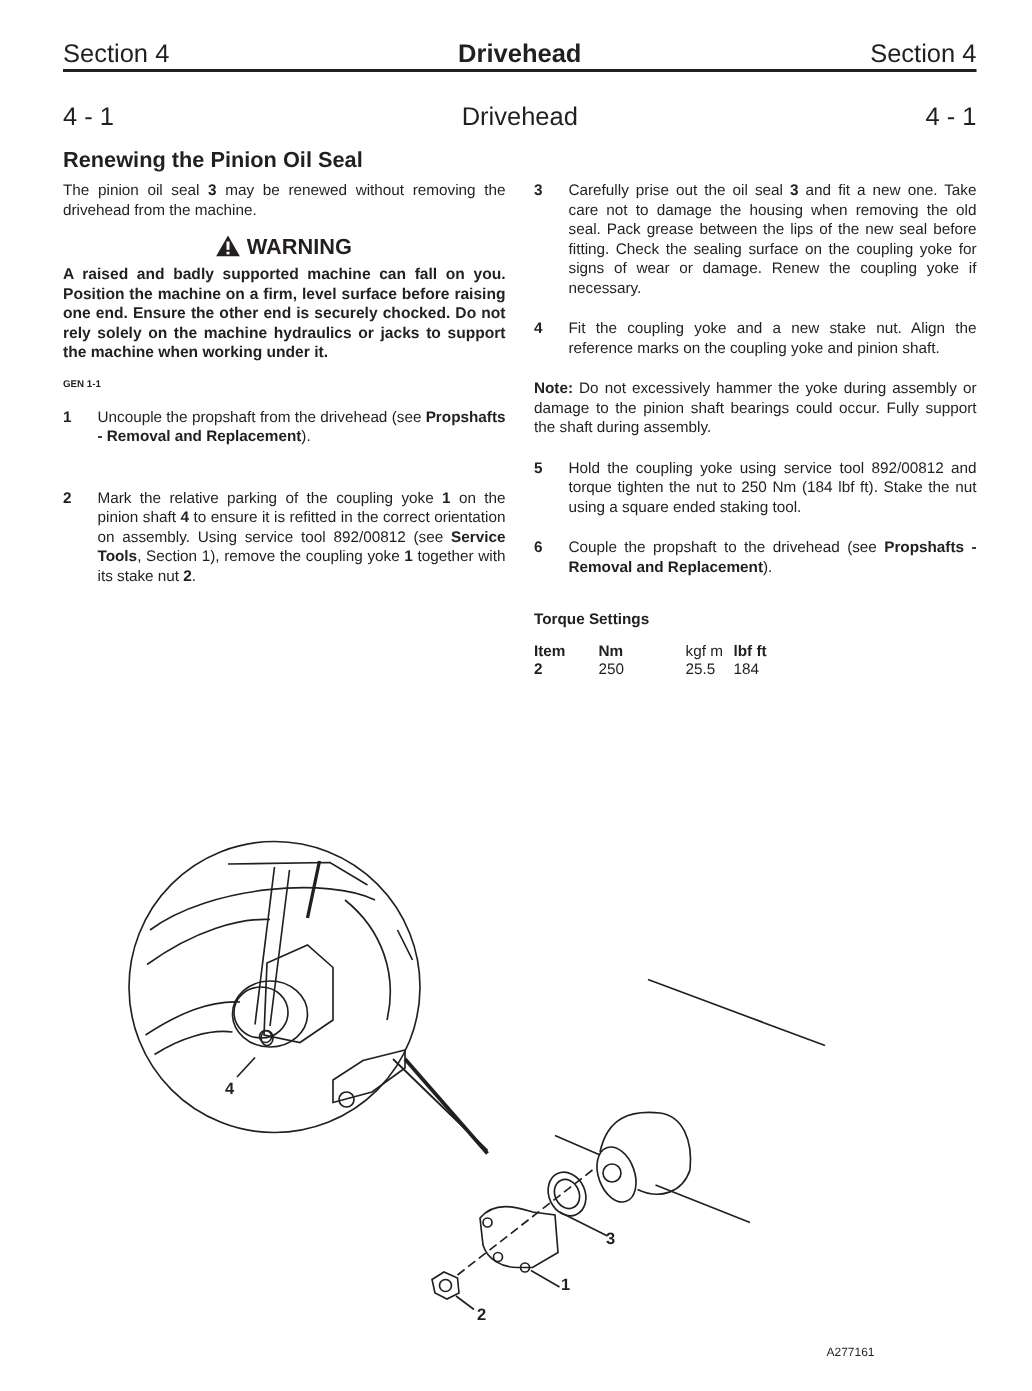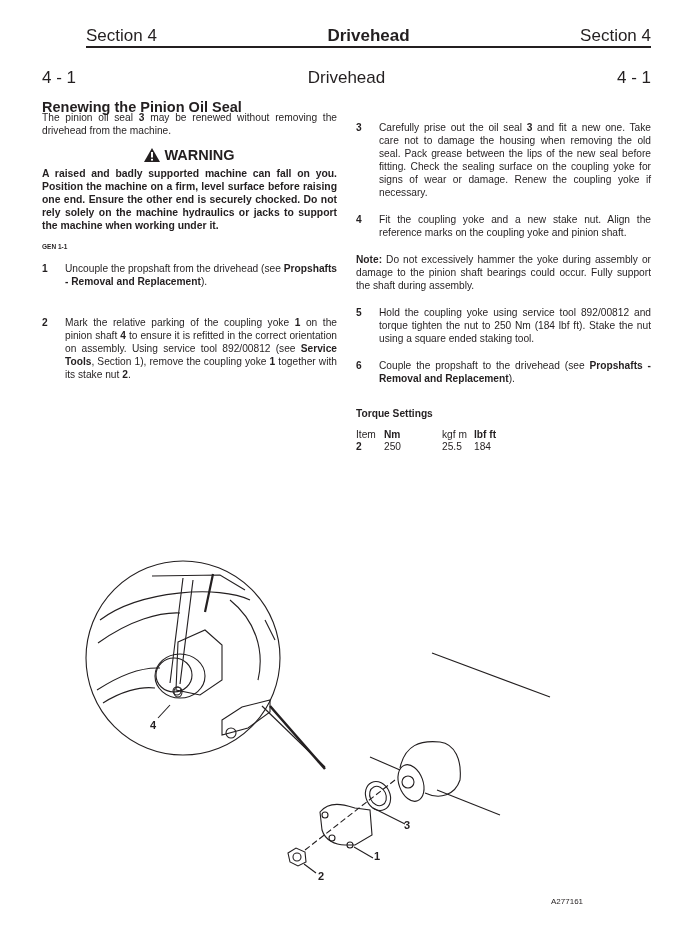--- a/index.html
+++ b/index.html
@@ -1,30 +1,30 @@
 <!DOCTYPE html>
 <html><head>
 <meta charset="utf-8">
 <style>
   html, body { margin:0; padding:0; background:#ffffff; }
   body { width:688px; height:927px; position:relative; overflow:hidden;
          font-family:"Liberation Sans", sans-serif; color:#231f20; }
   .hdr-top { position:absolute; left:42px; right:37px; top:26px; height:20px;
-             border-bottom:2px solid #231f20;margin-left:44px; }
+             border-bottom:2px solid #231f20; }
   .hdr-top span { position:absolute; top:0; font-size:17px; line-height:20px; }
   .hdr-top .l { left:0; }
   .hdr-top .c { left:50%; transform:translateX(-50%); font-weight:bold; }
   .hdr-top .r { right:0; }
   .hdr-sub { position:absolute; left:42px; right:37px; top:68px; height:16px; font-size:17px; }
   .hdr-sub span { position:absolute; top:0; }
   .hdr-sub .l { left:0; } .hdr-sub .c { left:50%; transform:translateX(-50%); } .hdr-sub .r { right:0; }
 
   .title { position:absolute; left:42px; top:99px; font-size:14.5px; font-weight:bold; }
   .col { position:absolute; font-size:10.2px; line-height:13px; }
-  .col.left { left:42px; width:295px; top:111px; }
+  .col.left { left:42px; width:295px; top:121px; }
   .col.right { left:356px; width:295px; top:121px; }
   p { margin:0; text-align:justify; }
   .warn-head { text-align:center; font-weight:bold; font-size:14.5px; margin:10px 0 4px 0; line-height:16px; }
   .warn-head svg { vertical-align:-2px; margin-right:4px; }
   .warn { font-weight:bold; font-size:10.4px; line-height:13px; text-align:justify; }
   .gen { font-size:6.5px; font-weight:bold; line-height:8px; }
   .step { display:flex; margin:0; }
   .step .num { width:23px; flex:none; font-weight:bold; }
   .step .txt { flex:1; text-align:justify; }
   .gap1 { height:11px; } .gap2 { height:14px; } .gap3 { height:9px; }
@@ -97,21 +97,21 @@
   <div class="step">
     <span class="num">6</span>
     <span class="txt"><span>Couple the propshaft to the drivehead (see </span><b>Propshafts - Removal and Replacement</b><span>).</span></span>
   </div>
   <div style="height:22px"></div>
   <div class="torque-title">Torque Settings</div>
   <div class="gap3"></div>
   <table class="torque">
     <tbody>
         <tr>
-      <td style="width:28px;font-weight:normal">Item</td>
+      <td style="width:43px;font-weight:bold">Item</td>
       <td style="width:58px;font-weight:bold">Nm</td>
       <td style="width:32px;font-weight:normal">kgf m</td>
       <td style="font-weight:bold">lbf ft</td>
     </tr>
     <tr>
       <td style="font-weight:bold">2</td>
       <td>250</td>
       <td>25.5</td>
       <td>184</td>
     </tr>

